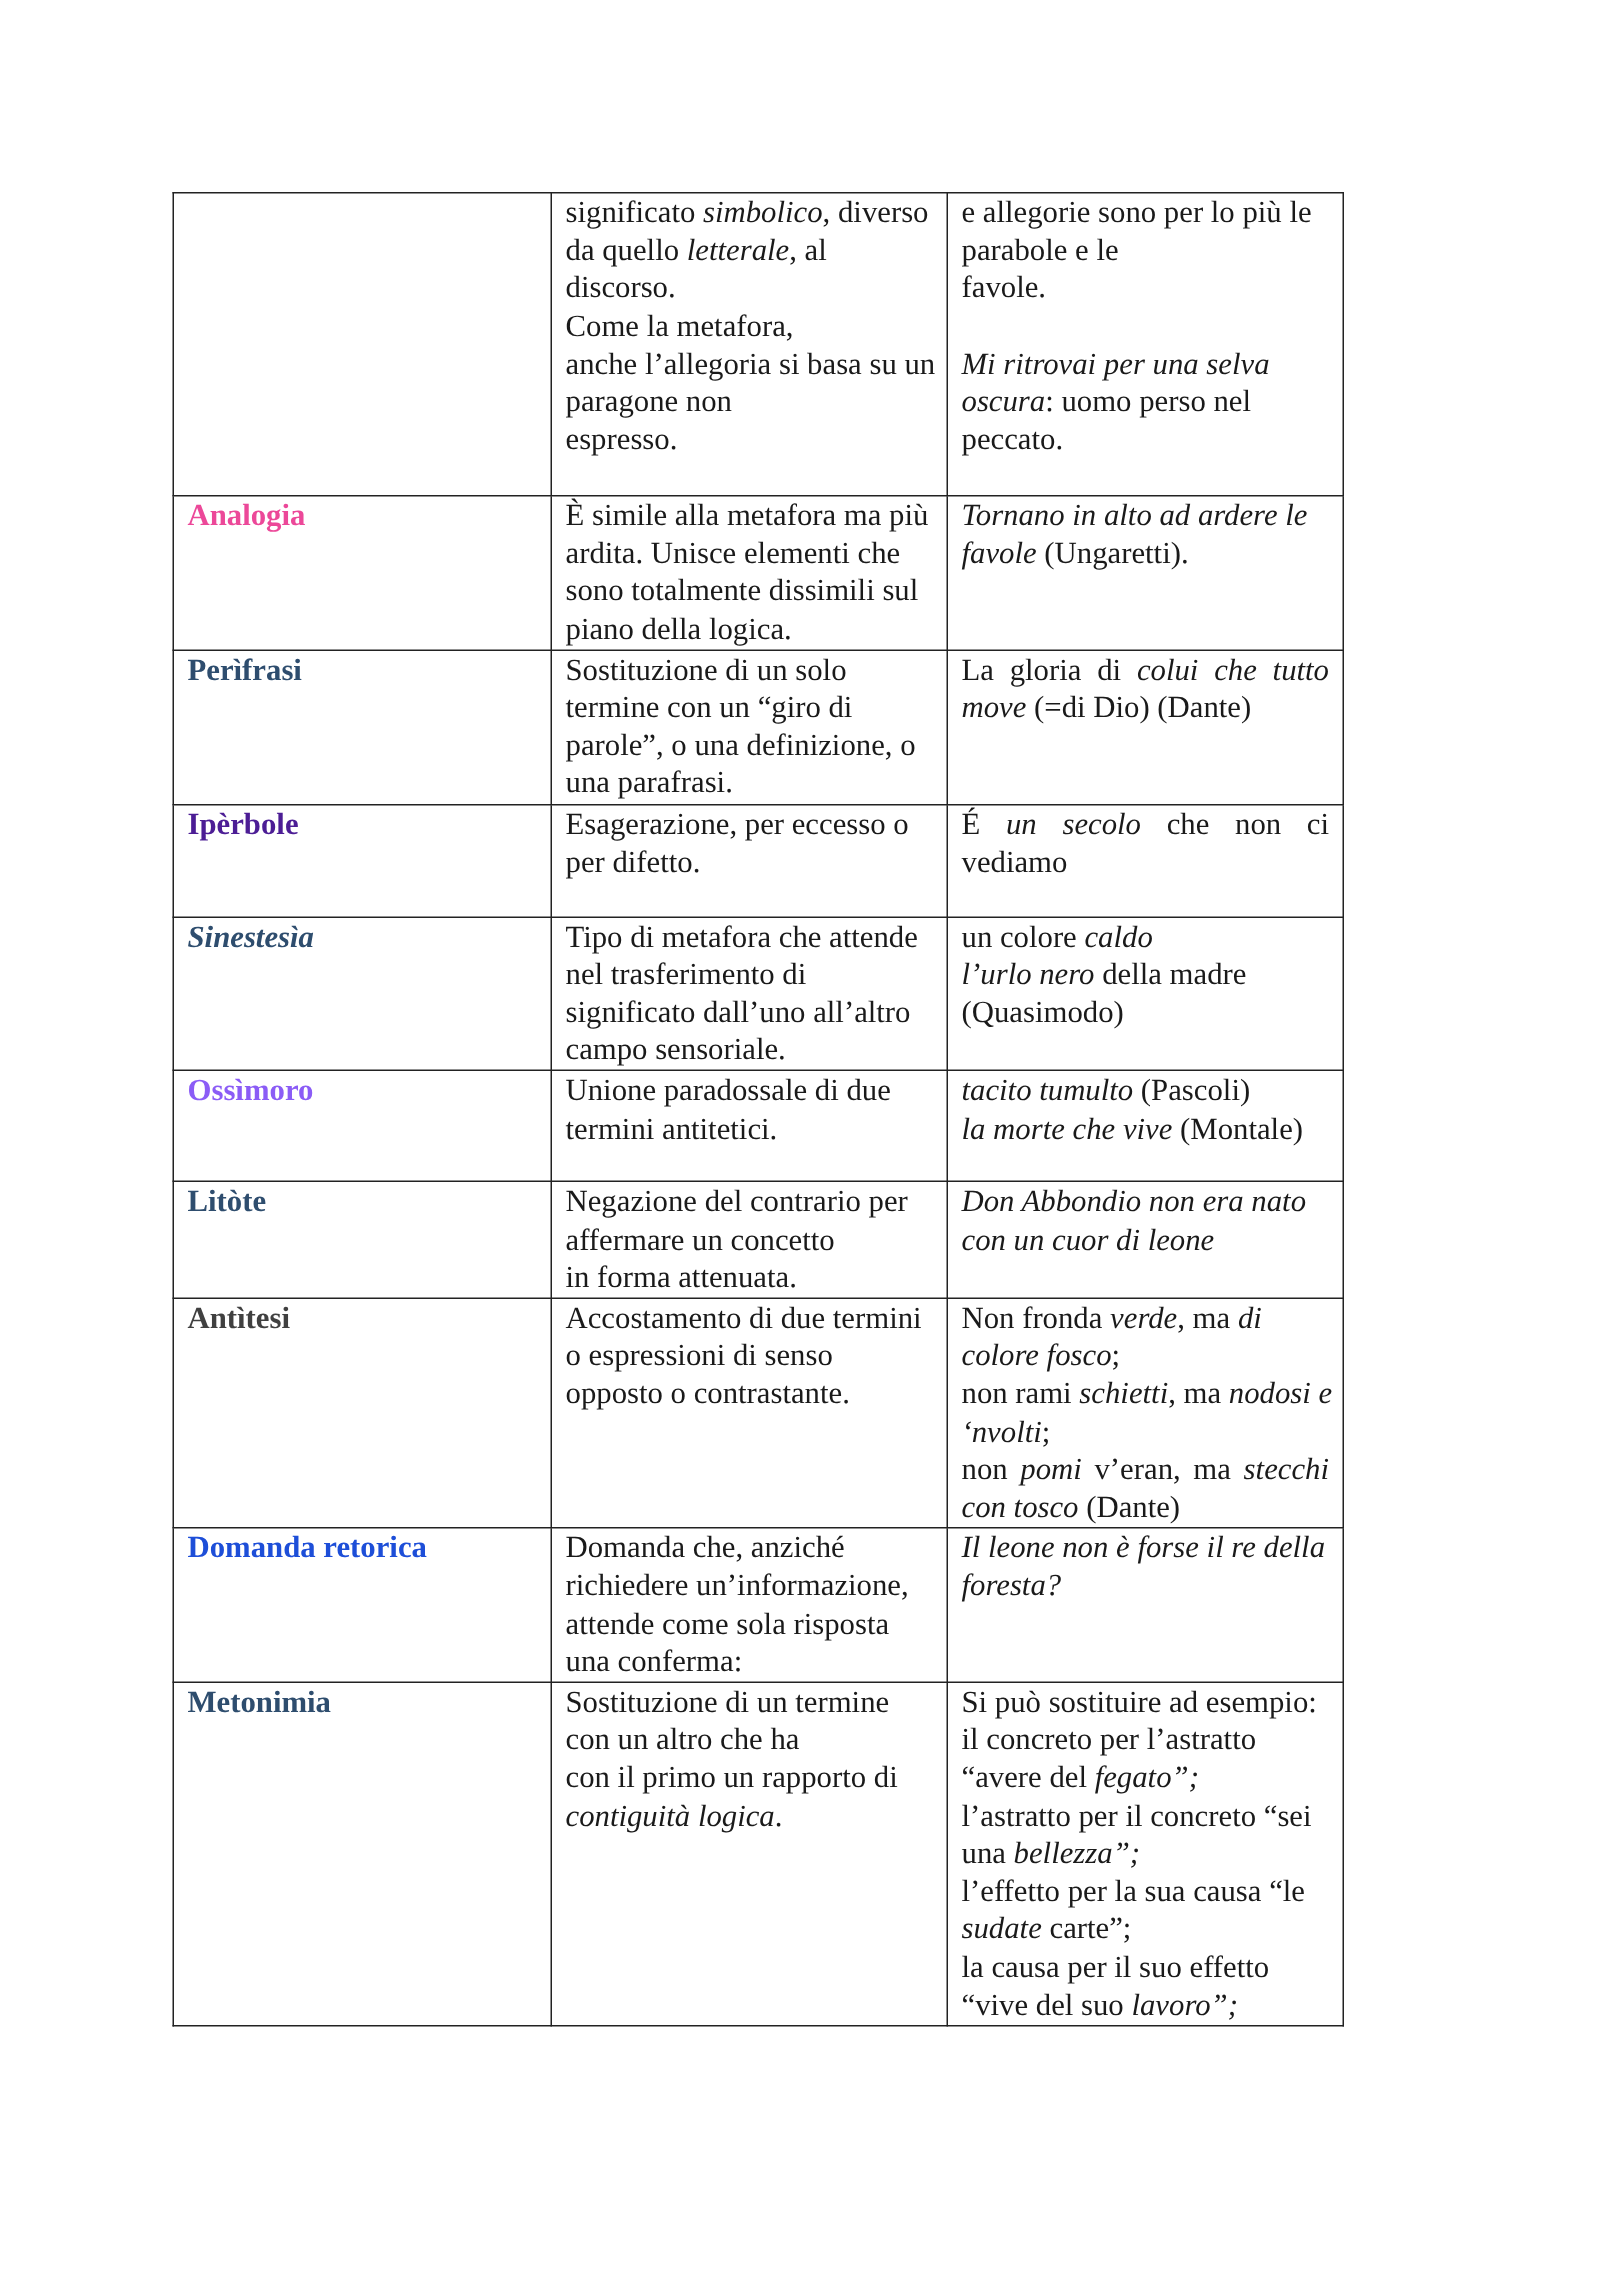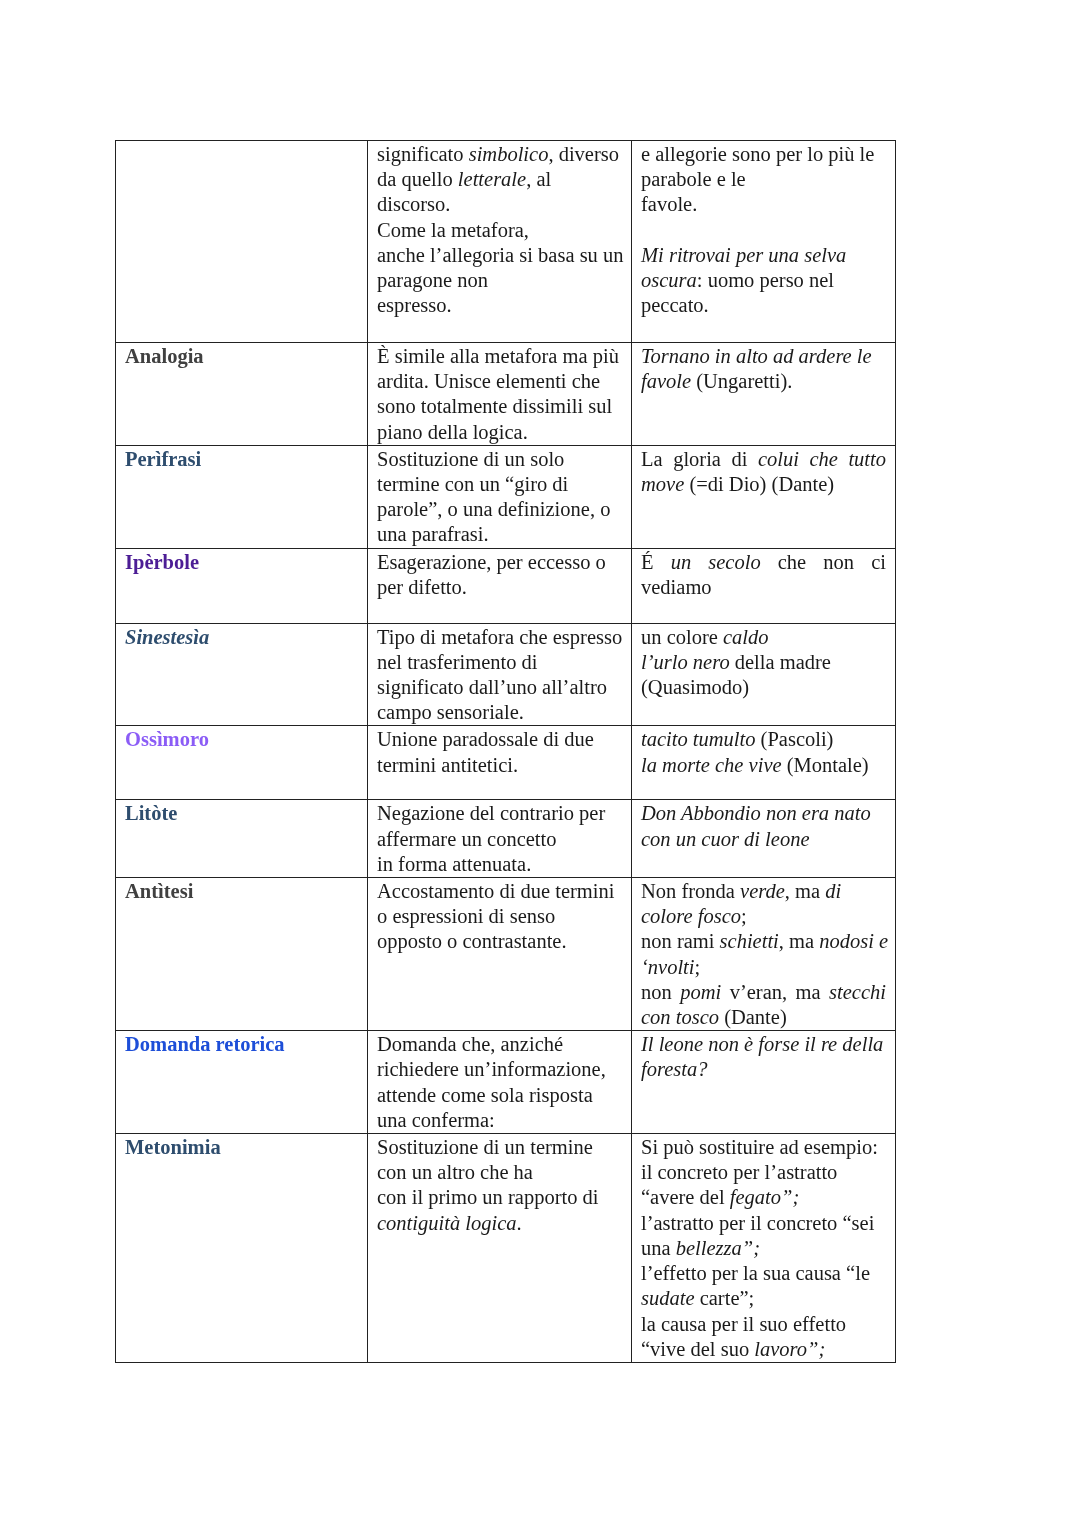--- a/index.html
+++ b/index.html
@@ -10,21 +10,21 @@
     body {
       width: 1080px;
       height: 1527px;
       position: relative;
       font-family: "Liberation Serif", "DejaVu Serif", serif;
       color: #1a1a1a;
     }
     .page-table {
       position: absolute;
       left: 115px;
-      top: 140px;
+      top: 128px;
       width: 760px;
       border-collapse: collapse;
       table-layout: fixed;
     }
     .page-table td {
       border: 1.5px solid #222;
       vertical-align: top;
       padding: 1px 9px 0 9px;
       font-size: 20.5px;
       line-height: 25.2px;
@@ -67,21 +67,21 @@
           <span class="line"><span>e allegorie sono per lo più le</span></span>
           <span class="line"><span>parabole e le</span></span>
           <span class="line"><span>favole.</span></span>
           <span class="blank"></span>
           <span class="line"><i>Mi ritrovai per una selva</i></span>
           <span class="line"><i>oscura</i><span>: uomo perso nel</span></span>
           <span class="line"><span>peccato.</span></span>
         </td>
       </tr>
       <tr style="height: 101px;">
-        <td><span class="term" style="color: #404040;">Analogia</span></td>
+        <td><span class="term" style="color: #ec4899;">Analogia</span></td>
         <td>
           <span class="line"><span>È simile alla metafora ma più</span></span>
           <span class="line"><span>ardita. Unisce elementi che</span></span>
           <span class="line"><span>sono totalmente dissimili sul</span></span>
           <span class="line"><span>piano della logica.</span></span>
         </td>
         <td>
           <span class="line"><i>Tornano in alto ad ardere le</i></span>
           <span class="line"><i>favole</i><span> (Ungaretti).</span></span>
         </td>
@@ -106,21 +106,21 @@
           <span class="line"><span>per difetto.</span></span>
         </td>
         <td>
           <span class="line justify"><span>É </span><i>un secolo</i><span> che non ci</span></span>
           <span class="line"><span>vediamo</span></span>
         </td>
       </tr>
       <tr style="height: 101px;">
         <td><span class="term" style="color: rgb(46, 77, 110); font-style: italic;">Sinestesìa</span></td>
         <td>
-          <span class="line"><span>Tipo di metafora che espresso</span></span>
+          <span class="line"><span>Tipo di metafora che attende</span></span>
           <span class="line"><span>nel trasferimento di</span></span>
           <span class="line"><span>significato dall’uno all’altro</span></span>
           <span class="line"><span>campo sensoriale.</span></span>
         </td>
         <td>
           <span class="line"><span>un colore </span><i>caldo</i></span>
           <span class="line"><i>l’urlo nero</i><span> della madre</span></span>
           <span class="line"><span>(Quasimodo)</span></span>
         </td>
       </tr>

